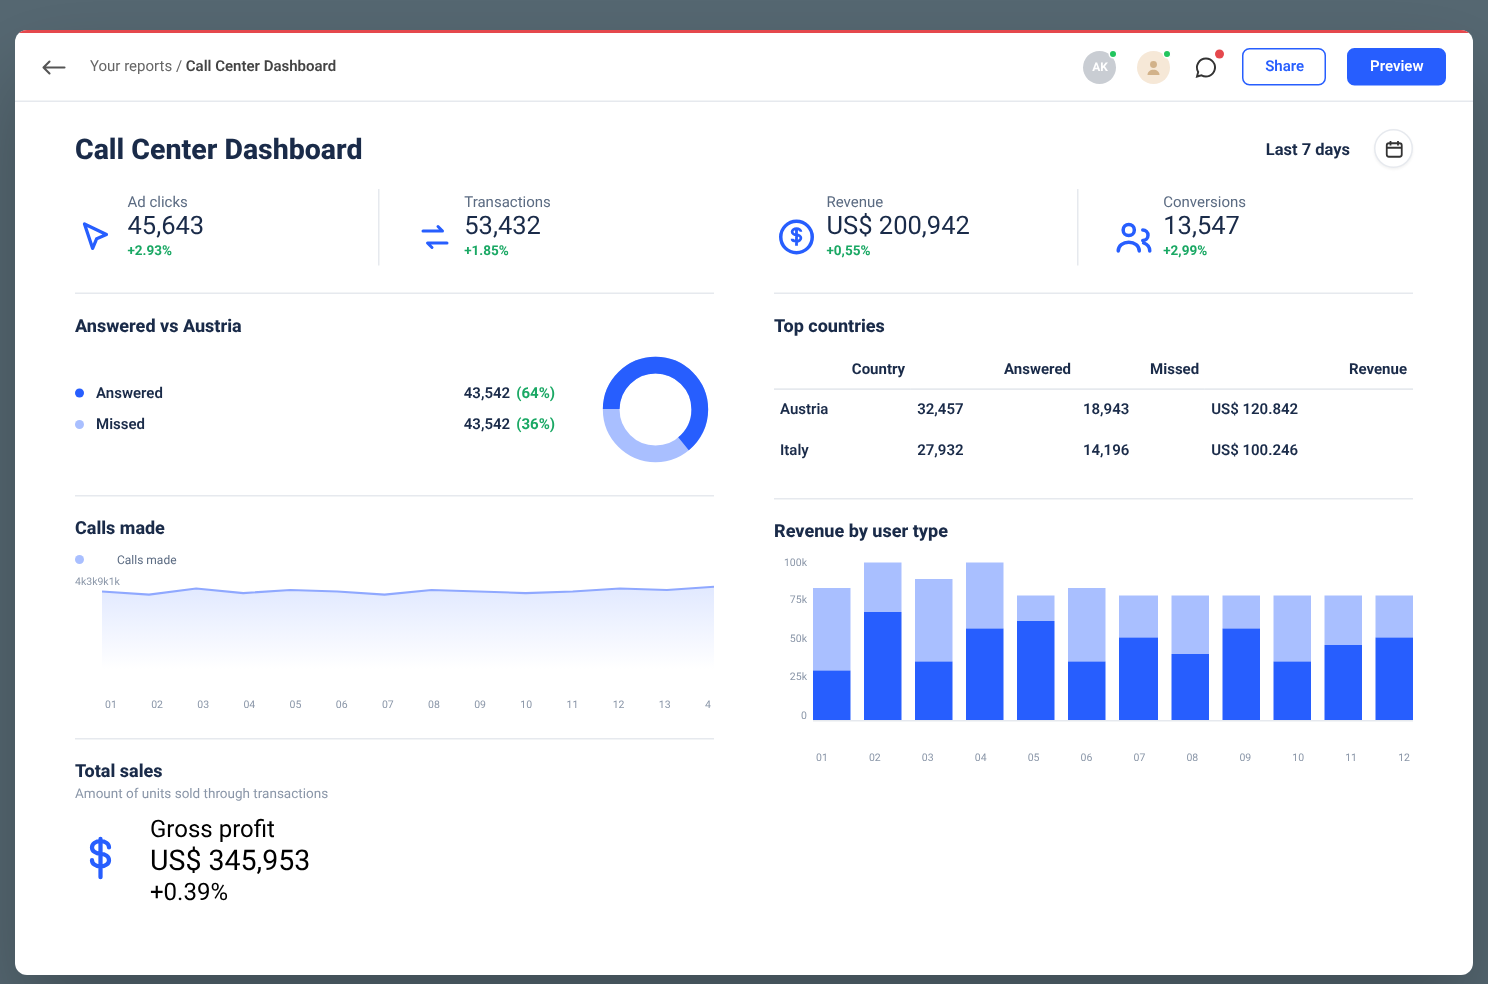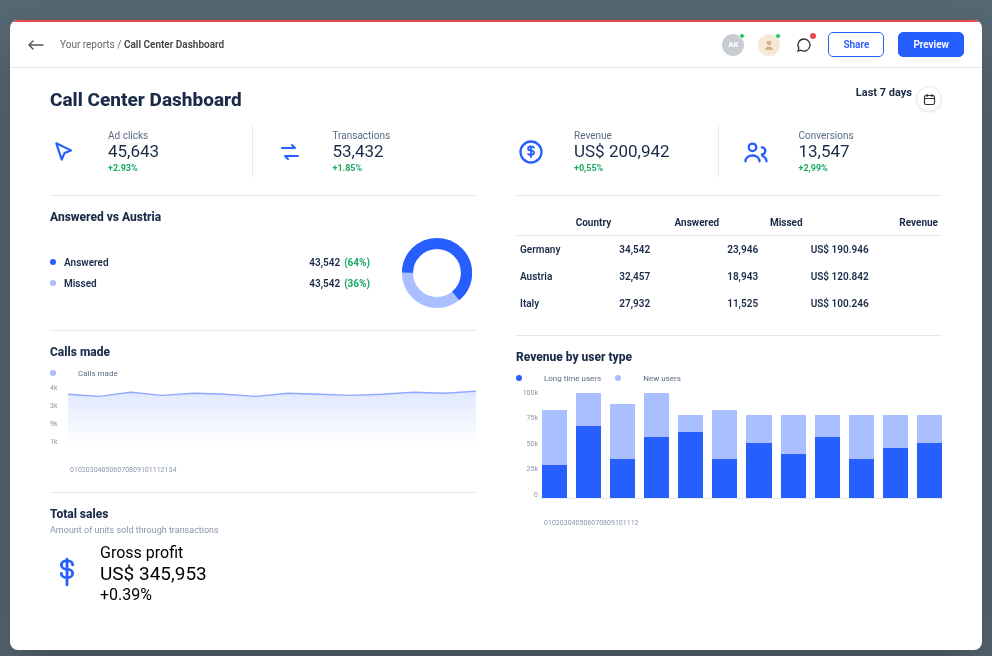--- a/index.html
+++ b/index.html
@@ -26,46 +26,46 @@
   .avatar{width:22px;height:22px;border-radius:50%;background:#c9cdd3;color:#fff;font-size:8px;font-weight:700;display:flex;align-items:center;justify-content:center;position:relative}
   .avatar.p2{background:#f6e8d7}
   .dot{position:absolute;top:-1px;right:-1px;width:6px;height:6px;border-radius:50%;background:#22c55e;border:1px solid #fff}
   .chatbub{width:20px;height:20px;display:flex;align-items:center;justify-content:center;position:relative}
   .chatbub .rdot{position:absolute;top:-2px;right:-2px;width:6px;height:6px;border-radius:50%;background:var(--red)}
   .btn{font-size:10px;font-weight:600;padding:6px 14px;border-radius:5px;border:1px solid var(--blue);background:#fff;color:var(--blue);cursor:pointer}
   .btn.primary{background:var(--blue);color:#fff}
   .content{padding:18px 40px 28px 40px}
   .titlebar{display:flex;align-items:center;margin-bottom:14px}
   .titlebar h1{margin:0;font-size:19px;font-weight:800;color:var(--text)}
-  .daterange{display:flex;align-items:flex-start;gap:4px;font-size:11px;font-weight:700;color:var(--text)}
+  .daterange{display:flex;align-items:center;gap:16px;font-size:11px;font-weight:700;color:var(--text)}
   .calbtn{width:26px;height:26px;border-radius:50%;background:#fff;border:1px solid var(--border);display:flex;align-items:center;justify-content:center;box-shadow:0 1px 2px rgba(0,0,0,.06)}
   .grid{display:grid;grid-template-columns:1fr 1fr;gap:0 40px}
   .kpis{display:flex;gap:0;margin-bottom:18px}
-  .kpi{flex:1;display:flex;gap:28px;align-items:center;padding:4px 0}
+  .kpi{flex:1;display:flex;gap:5px;align-items:flex-end;padding:4px 0}
   .kpi + .kpi{border-left:1px solid var(--border);padding-left:22px}
   .ki{width:30px;height:30px;display:flex;align-items:center;justify-content:center;color:var(--blue);flex-shrink:0;margin-top:2px}
   .kpi .lab{font-size:10px;color:var(--muted);margin-bottom:1px}
   .kpi .val{font-size:17px;font-weight:400;color:var(--text);line-height:1.15}
   .kpi .delt{font-size:9px;font-weight:700;color:var(--green);margin-top:1px}
   .section{border-top:1px solid var(--border);padding-top:14px;margin-bottom:18px}
   .section h3{margin:0 0 10px 0;font-size:12px;font-weight:800;color:var(--text)}
   .sub{font-size:9px;color:var(--muted2);margin:-6px 0 8px 0}
   .avm{display:flex;align-items:center;gap:28px}
   .avm-list{flex:1}
   .avm-row{display:flex;align-items:center;font-size:10px;padding:5px 0}
   .ldot{width:6px;height:6px;border-radius:50%;margin-right:8px}
   .ldot.a{background:var(--blue)}
   .ldot.b{background:var(--blue-light)}
   .avm-row .name{flex:1;color:var(--text);font-weight:600}
   .avm-row .num{color:var(--text);font-weight:600;margin-right:4px}
   .avm-row .pct{color:var(--green);font-weight:700}
   .donut{width:78px;height:78px;flex-shrink:0}
   .callschart{position:relative;padding-left:18px}
-  .ylabels{position:absolute;left:0;top:0;height:62px;display:flex;flex-direction:column;justify-content:space-between;font-size:7px;color:var(--muted2)}
-  .xticks{display:flex;font-size:7px;color:var(--muted2);margin-top:20px;padding:0 2px}
+  .ylabels{position:absolute;left:0;top:0;height:62px;display:flex;justify-content:space-between;font-size:7px;color:var(--muted2)}
+  .xticks{display:flex;justify-content:space-between;font-size:7px;color:var(--muted2);margin-top:20px;padding:0 2px}
   .legend{display:flex;gap:14px;font-size:8px;color:var(--muted);margin-bottom:6px;align-items:center}
   .grossrow{display:flex;align-items:center;gap:14px}
   .dollar{width:36px;height:36px;color:var(--blue)}
   .tbl{width:100%;border-collapse:collapse;font-size:10px}
   .tbl th{text-align:right;font-weight:700;color:var(--text);border-bottom:1px solid var(--border);padding:7px 4px}
   .tbl td{padding:8px 4px;color:var(--text);font-weight:600}
   .revchart{position:relative;padding-left:26px}
   .rev-ylabels{position:absolute;left:0;top:0;height:110px;display:flex;flex-direction:column;justify-content:space-between;font-size:7px;color:var(--muted2);text-align:right;width:22px}
   .bars{display:flex;align-items:flex-end;gap:9px;height:110px;border-bottom:1px solid var(--border)}
   .barcol{flex:1;display:flex;flex-direction:column;justify-content:flex-end}
@@ -265,60 +265,49 @@
             </span>
             <div>
               <div class="lab">Conversions</div>
               <div class="val">13,547</div>
               <div class="delt">+2,99%</div>
             </div>
           </div>
         </div>
 
         <div class="section">
+          <h3>Top countries</h3>
           <table class="tbl">
             <thead>
                 <tr id="countries-head">
                   <th>Country</th>
                   <th>Answered</th>
                   <th>Missed</th>
                   <th>Revenue</th>
                 </tr>
               </thead>
             <tbody id="countries-body">
                 <tr>
-                  <td>Germany</td>
-                  <td>34,542</td>
-                  <td>23,946</td>
-                  <td>US$ 190.946</td>
-                </tr>
-                <tr>
                   <td>Austria</td>
                   <td>32,457</td>
                   <td>18,943</td>
                   <td>US$ 120.842</td>
                 </tr>
                 <tr>
                   <td>Italy</td>
                   <td>27,932</td>
-                  <td>11,525</td>
+                  <td>14,196</td>
                   <td>US$ 100.246</td>
                 </tr>
               </tbody>
           </table>
         </div>
 
         <div class="section">
           <h3>Revenue by user type</h3>
-          <div class="legend">
-            <span class="ldot a"></span>
-              <span>Long time users</span>
-            <span class="ldot b"></span>
-              <span>New users</span>
-          </div>
           <div class="revchart">
             <div class="rev-ylabels" id="rev-y">
                 <span>100k</span>
                 <span>75k</span>
                 <span>50k</span>
                 <span>25k</span>
                 <span>0</span>
               </div>
             <div class="bars" id="rev-bars">
                 <div class="barcol">

